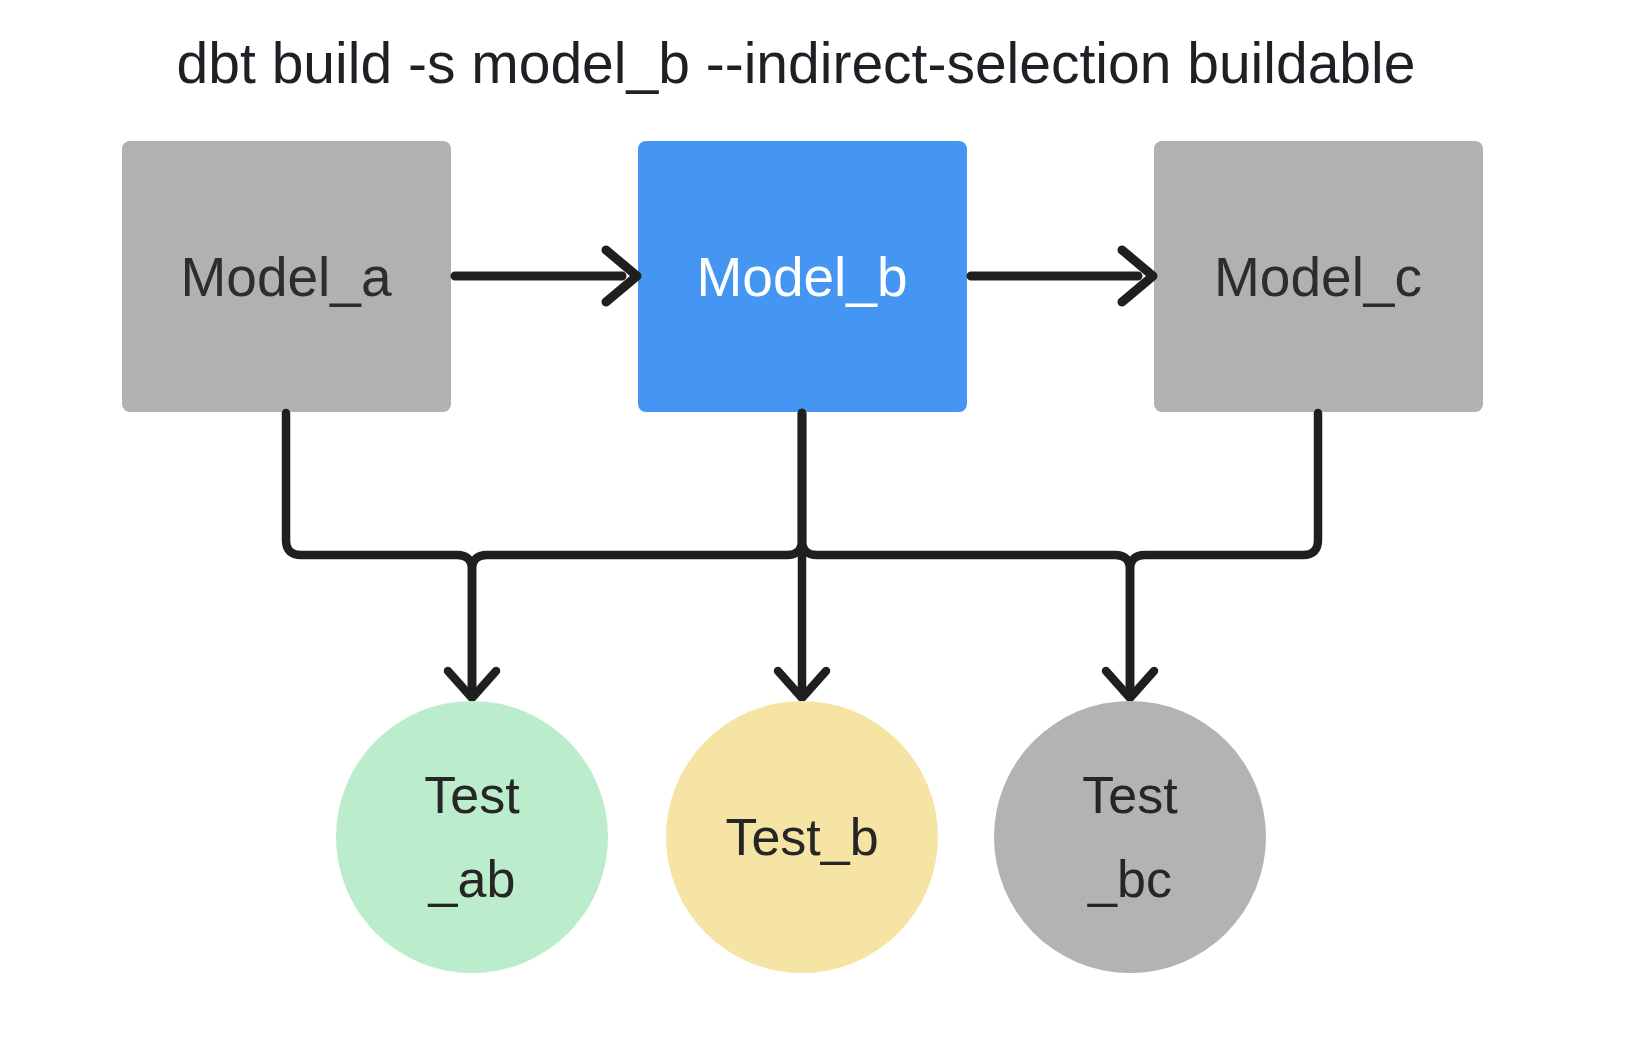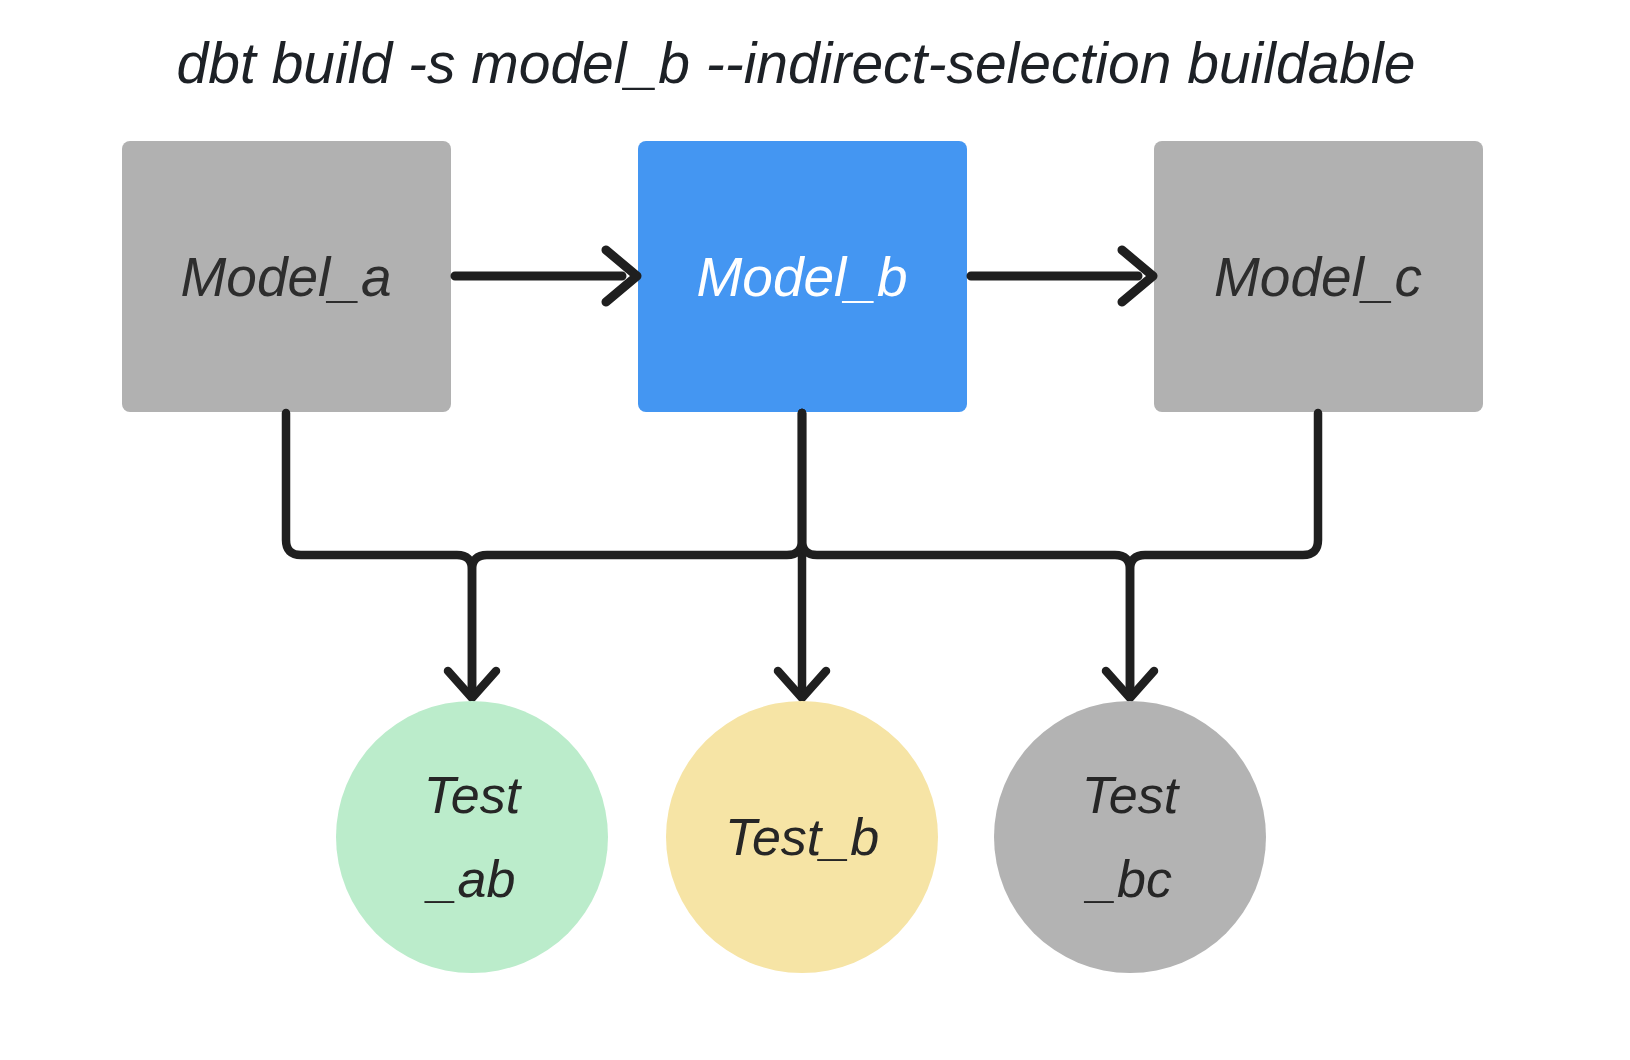--- a/index.html
+++ b/index.html
@@ -8,21 +8,20 @@
     background: #ffffff;
     width: 1630px;
     height: 1060px;
     overflow: hidden;
     font-family: "Liberation Sans", sans-serif;
   }
   #canvas-wrap {
     position: relative;
     width: 1630px;
     height: 1025px;
-    font-style: italic;
   }
   svg { display: block; }
   .title-text {
     font-family: "Liberation Sans", sans-serif;
     font-size: 57px;
     font-weight: 500;
     text-anchor: middle;
   }
   .box-label {
     font-family: "Liberation Sans", sans-serif;

